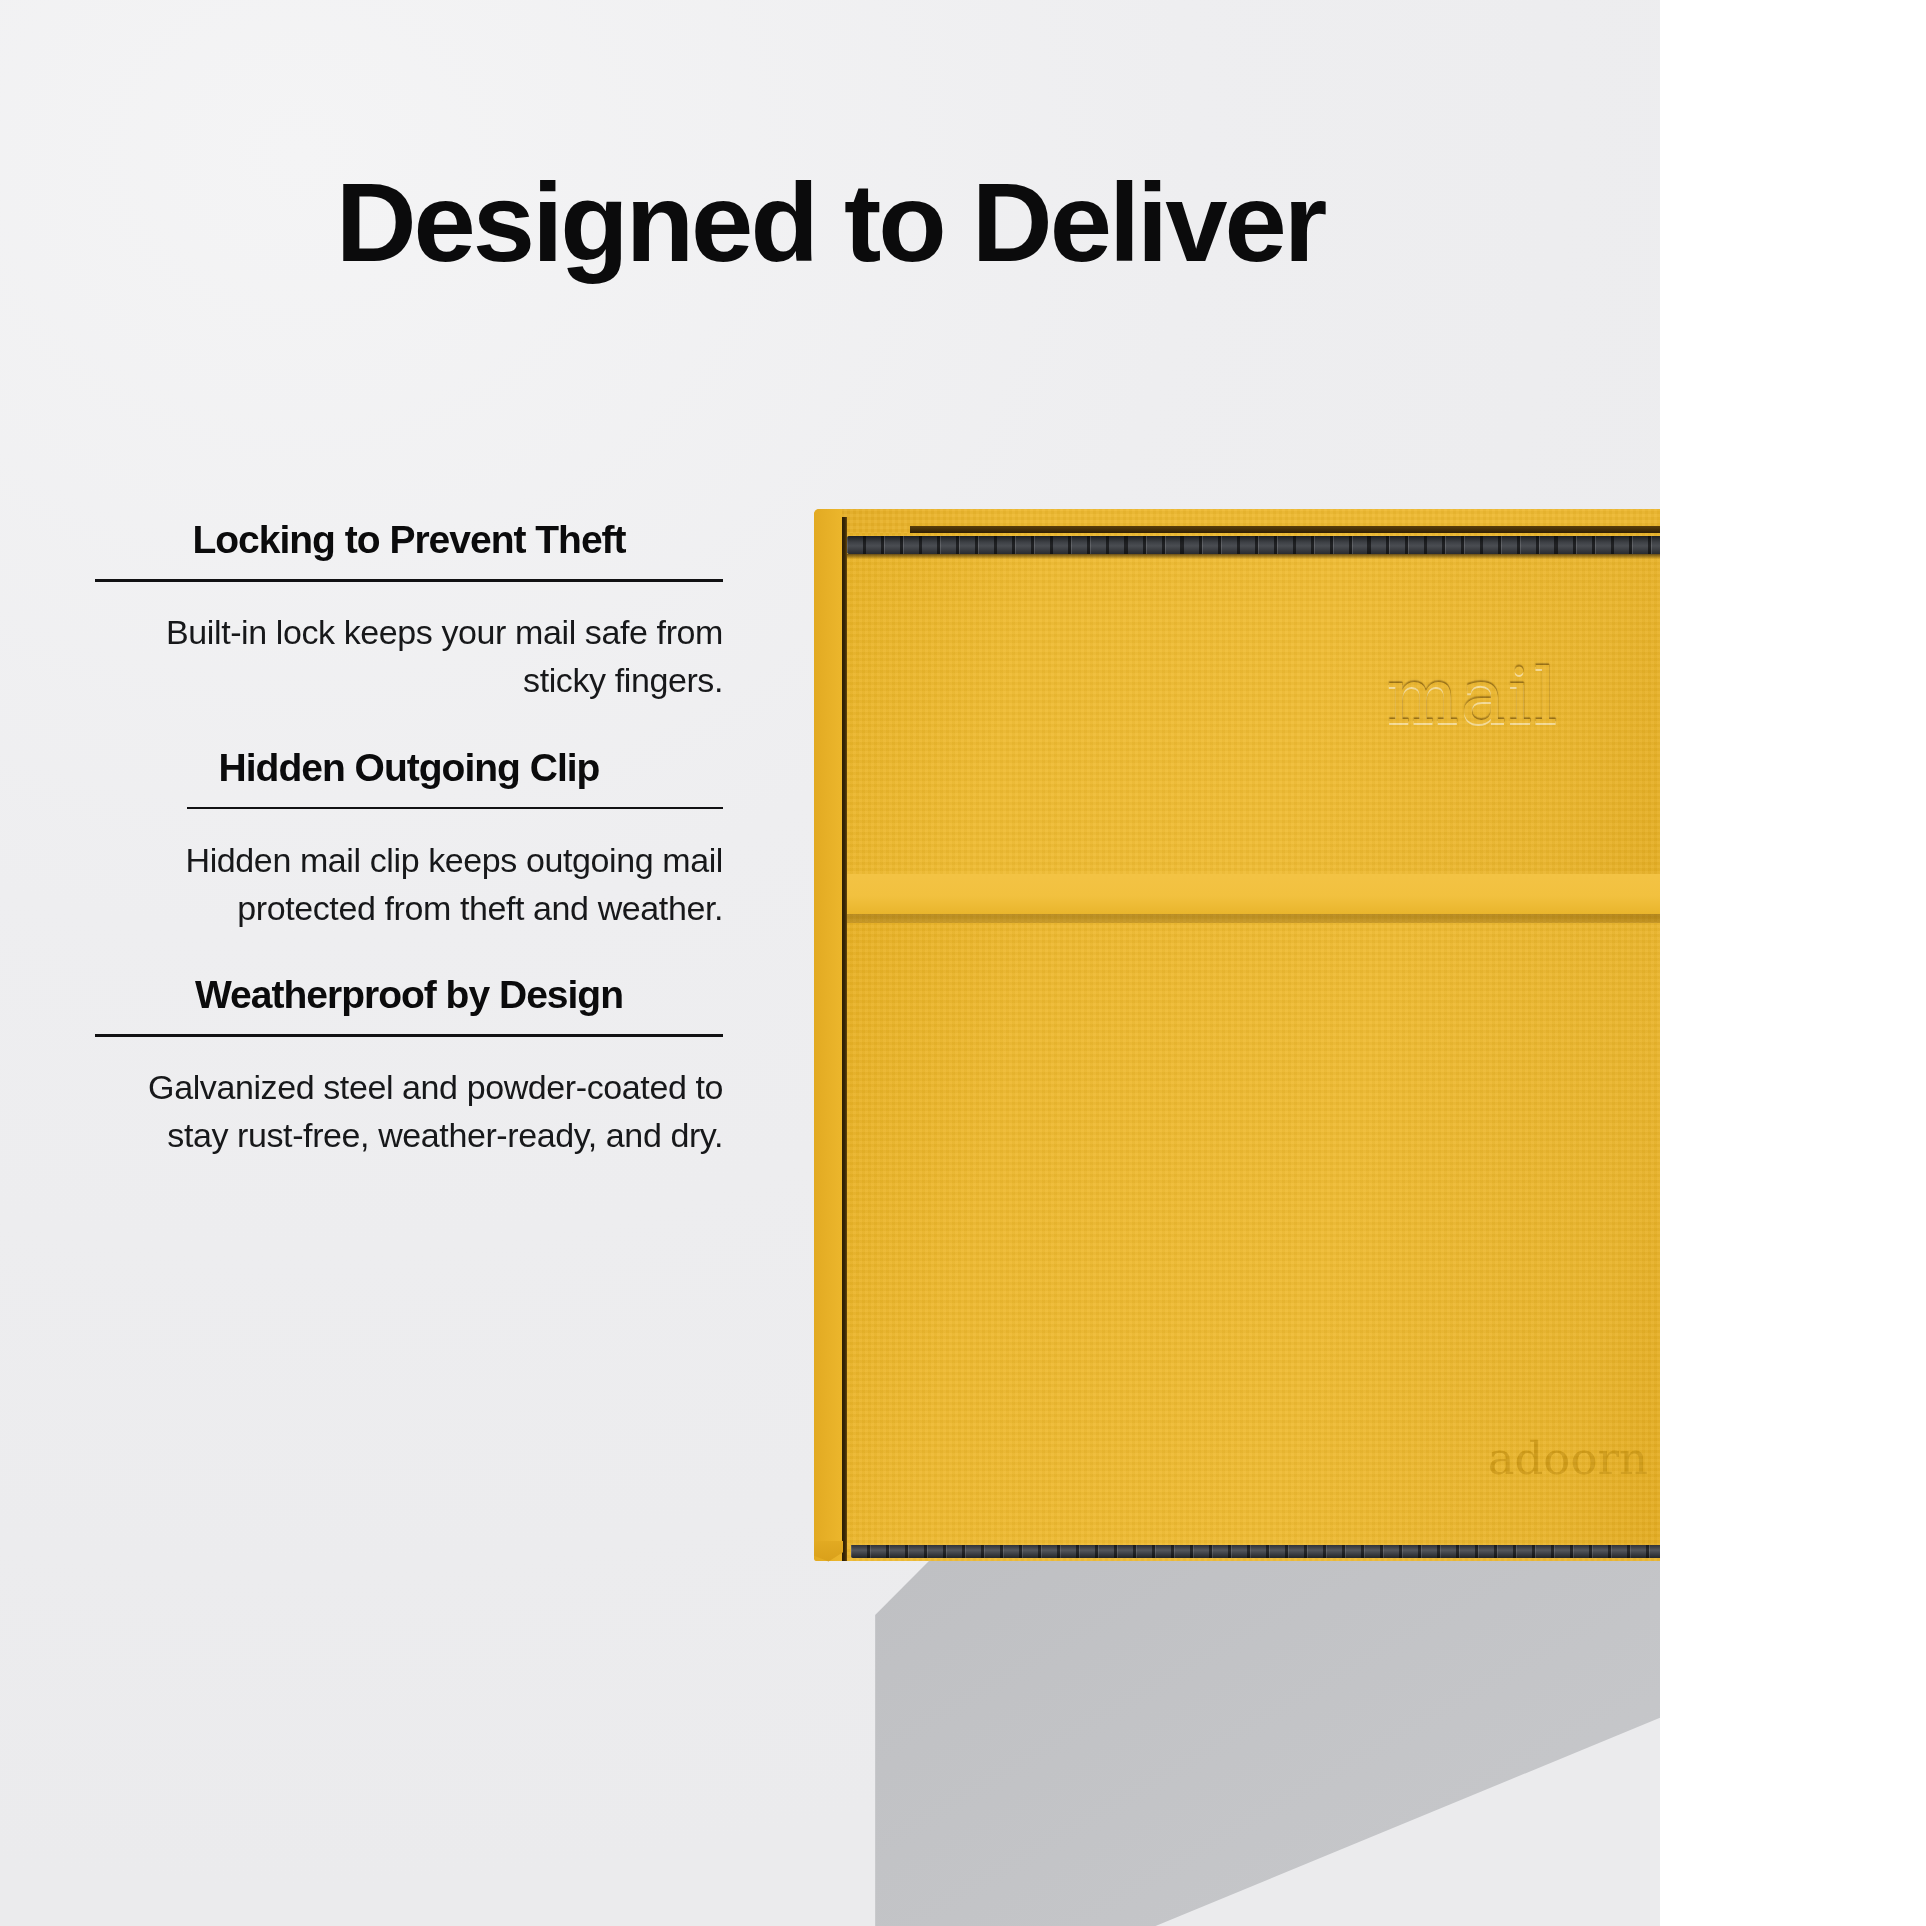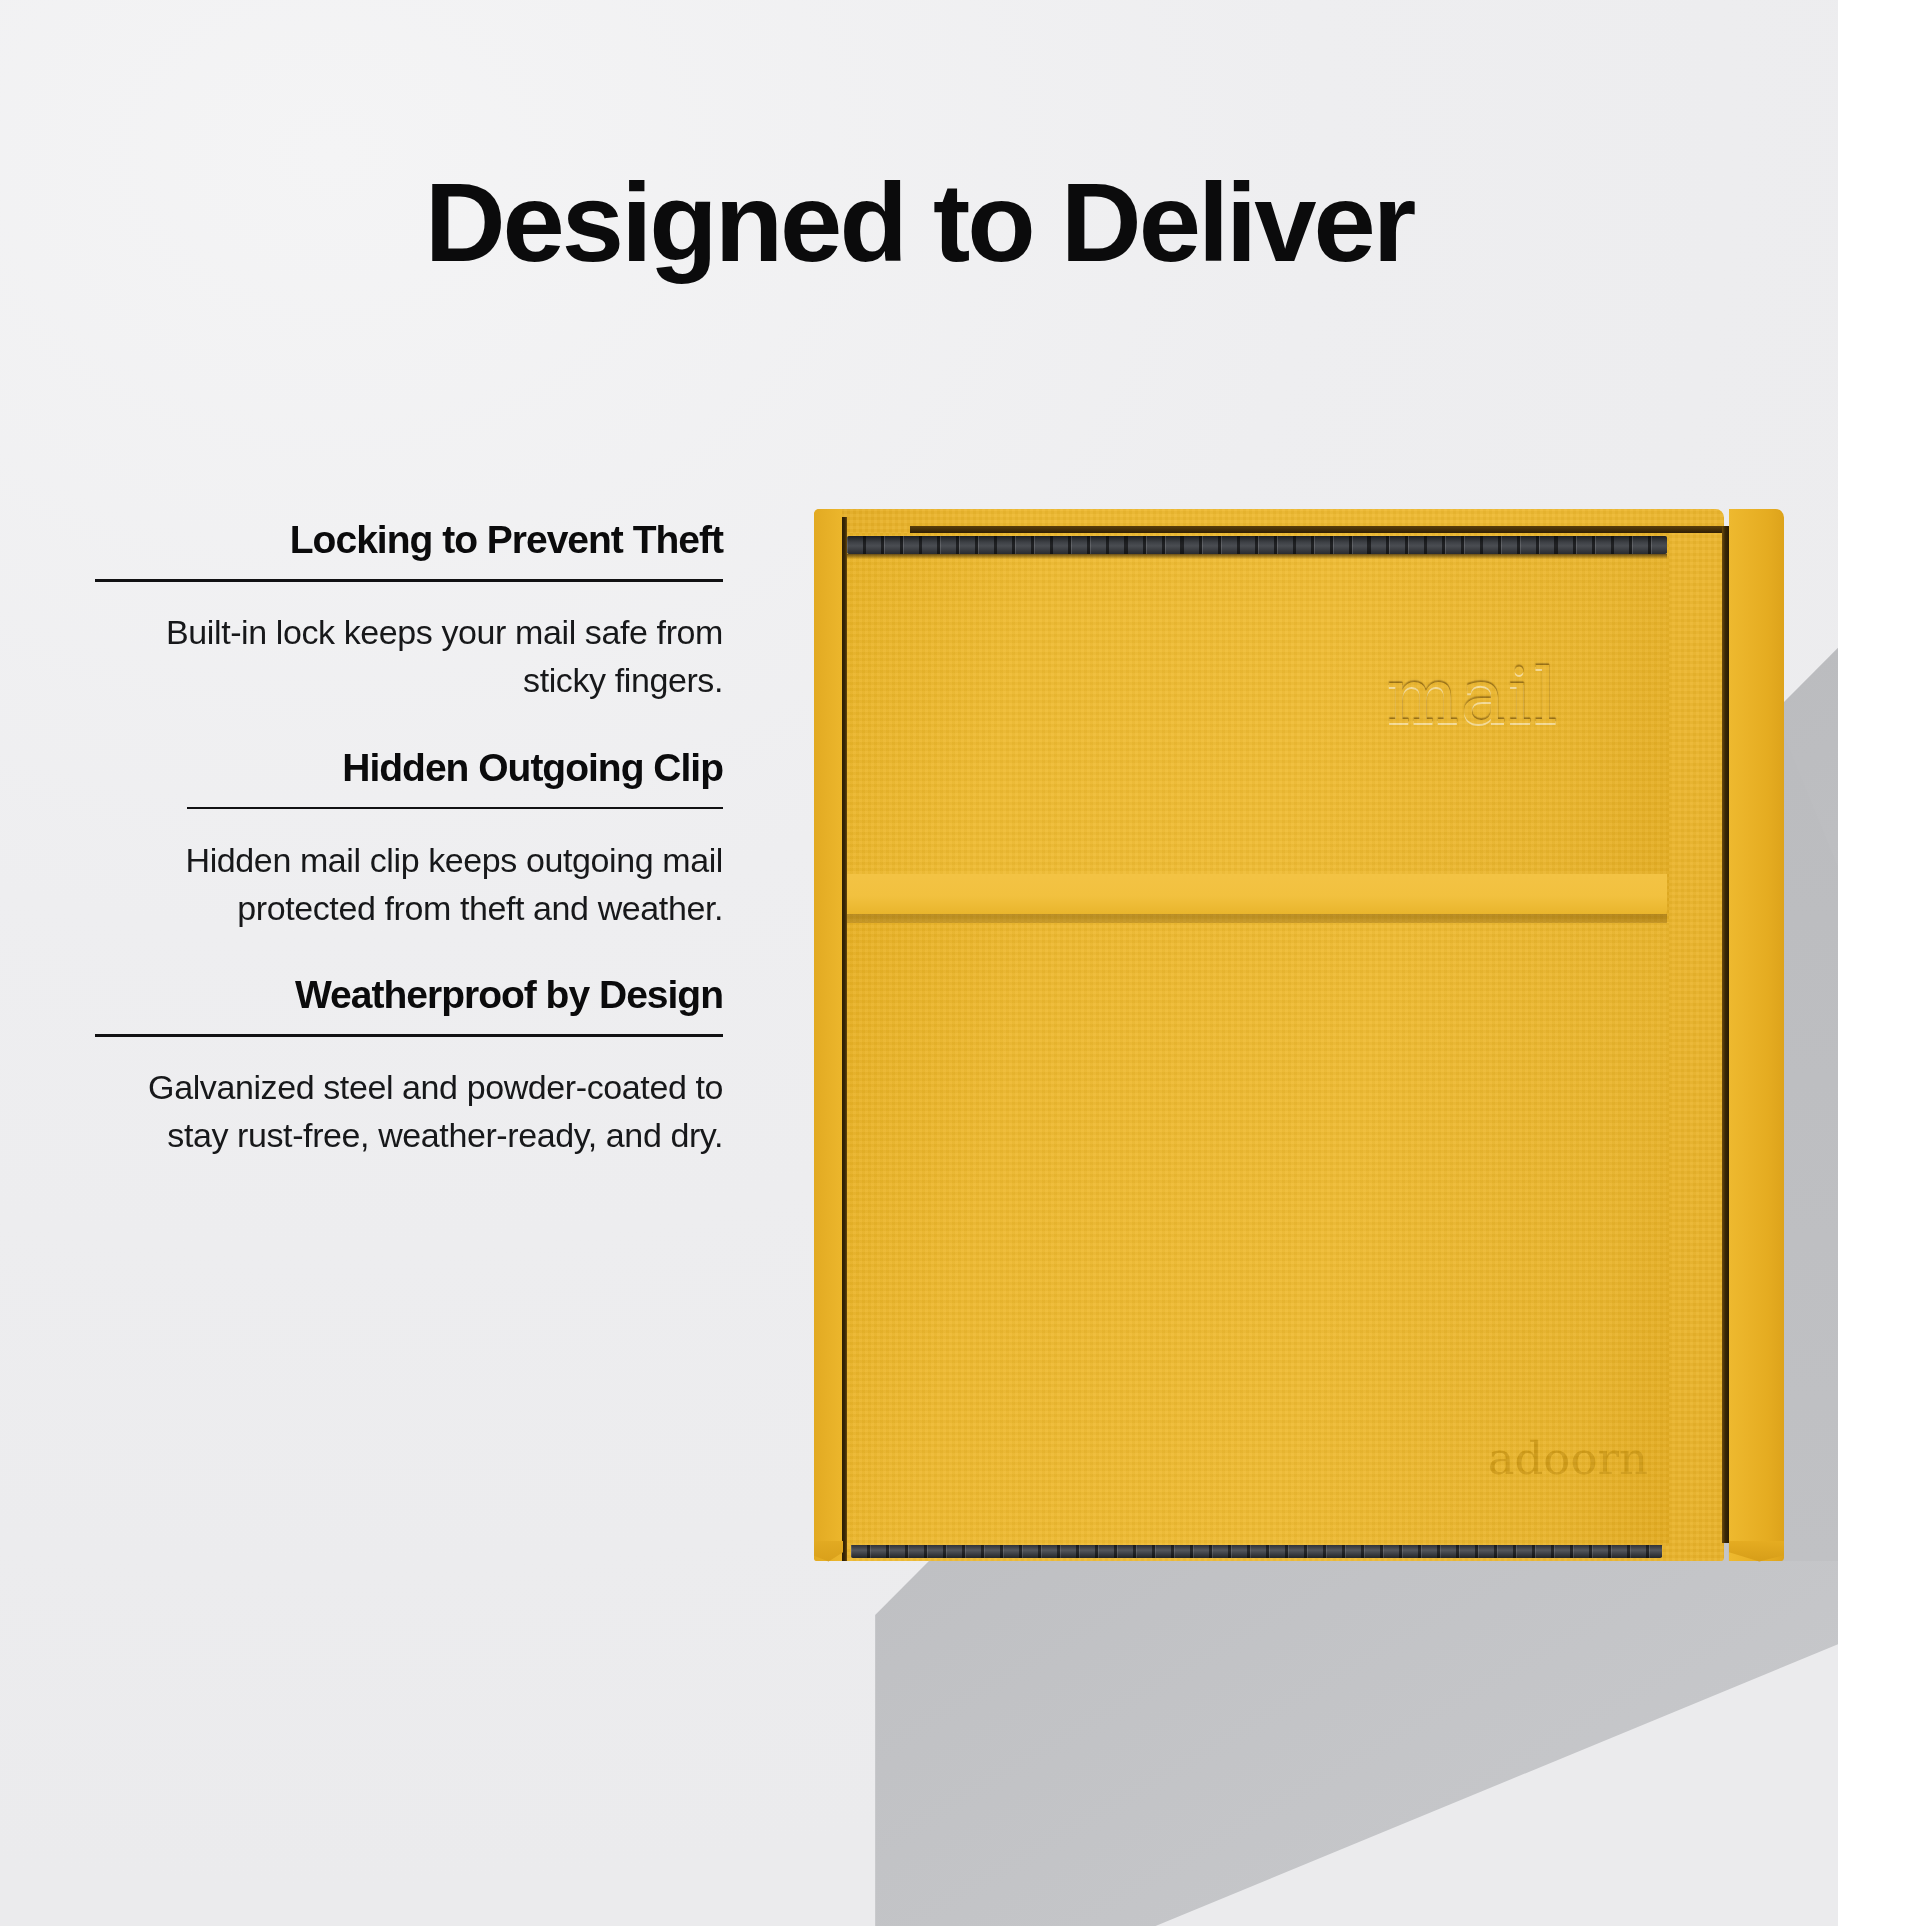--- a/index.html
+++ b/index.html
@@ -2,25 +2,26 @@
 <html style="font-size:9.6px"><head>
 <meta charset="utf-8">
 <style>
   html, body {
     margin: 0;
     padding: 0;
     background: #ffffff;
   }
   #stage {
     position: relative;
-    width: 1838px;
+    width: 1634px;
     height: 1926px;
     overflow: hidden;
     background: #efeff0;
     font-family: "Liberation Sans", sans-serif;
+    padding-left: 26px;
     -webkit-font-smoothing: antialiased;
   }
 
   
   .bg-wash {
     position: absolute;
     inset: 0;
     background:
       radial-gradient(120% 90% at 18% 8%, #f4f4f5 0%, #eeeef0 45%, #ebebed 100%);
   }
@@ -44,21 +45,21 @@
   .features {
     position: absolute;
     left: 95px;
     top: 519px;
     width: 628px;
   }
   .feature { margin-bottom: 42px; }
   .feature:last-child { margin-bottom: 0; }
 
   .feature-head {
-    text-align: right;
+    text-align: center;
     font-size: 39px;
     line-height: 1.08;
     font-weight: 700;
     letter-spacing: -1px;
     color: #0b0b0c;
     white-space: nowrap;
   }
   .rule-wrap { display: flex; justify-content: flex-end; }
   .rule {
     height: 2.4px;

